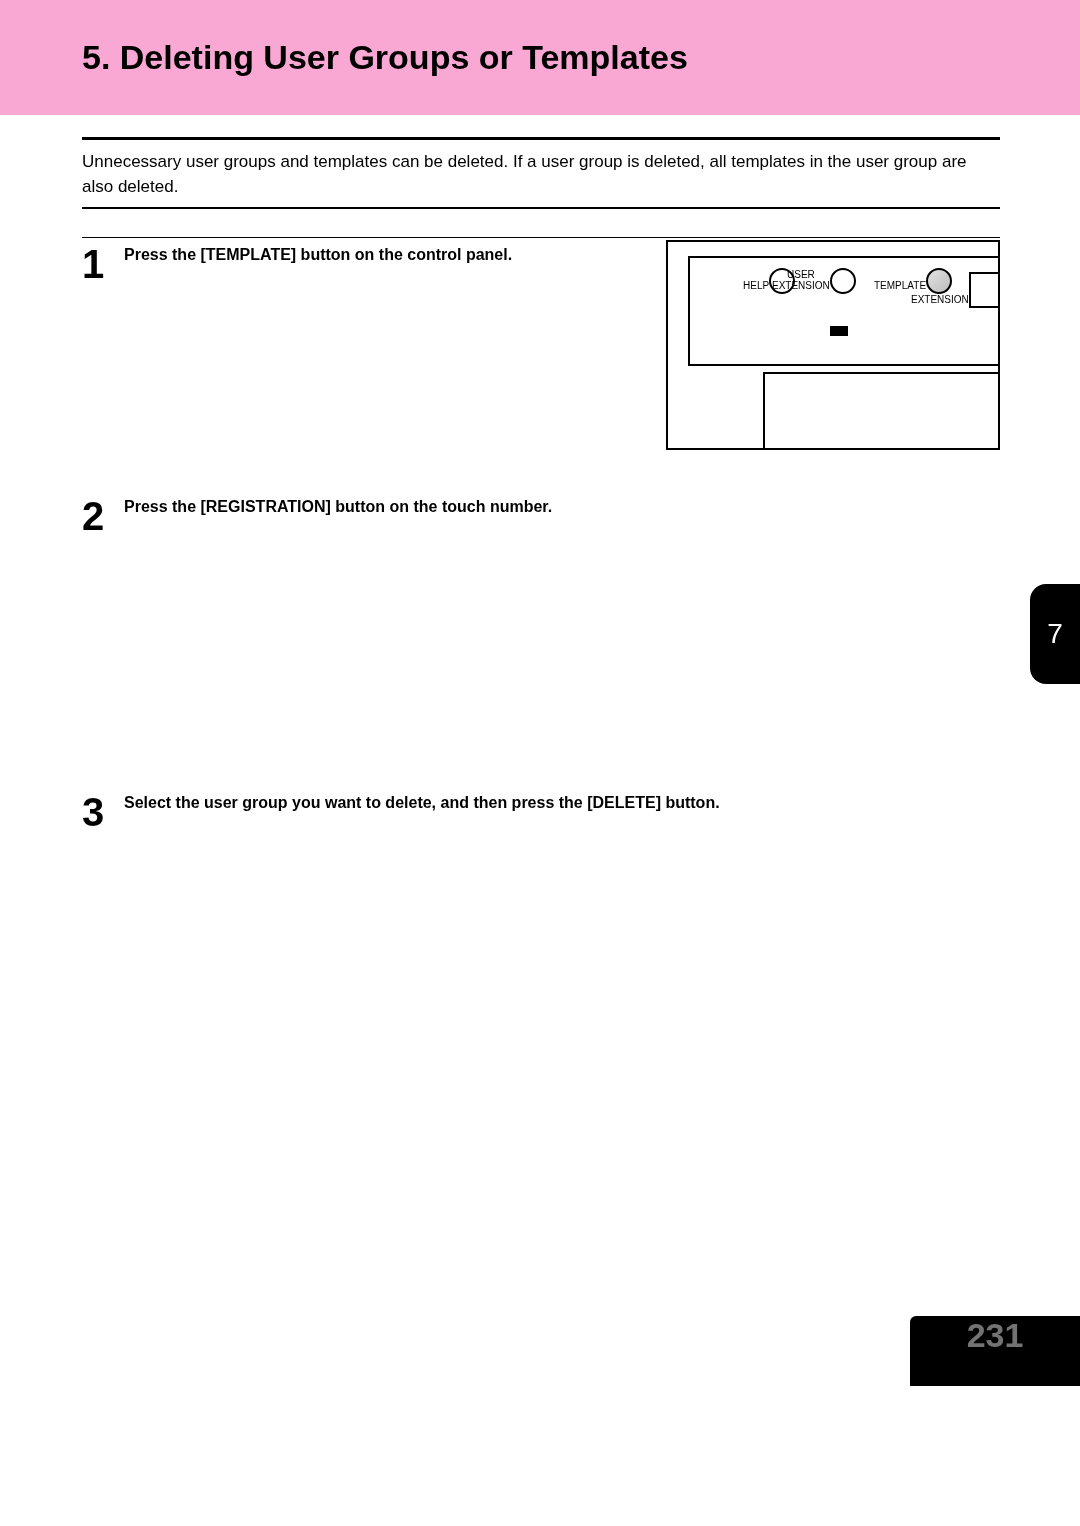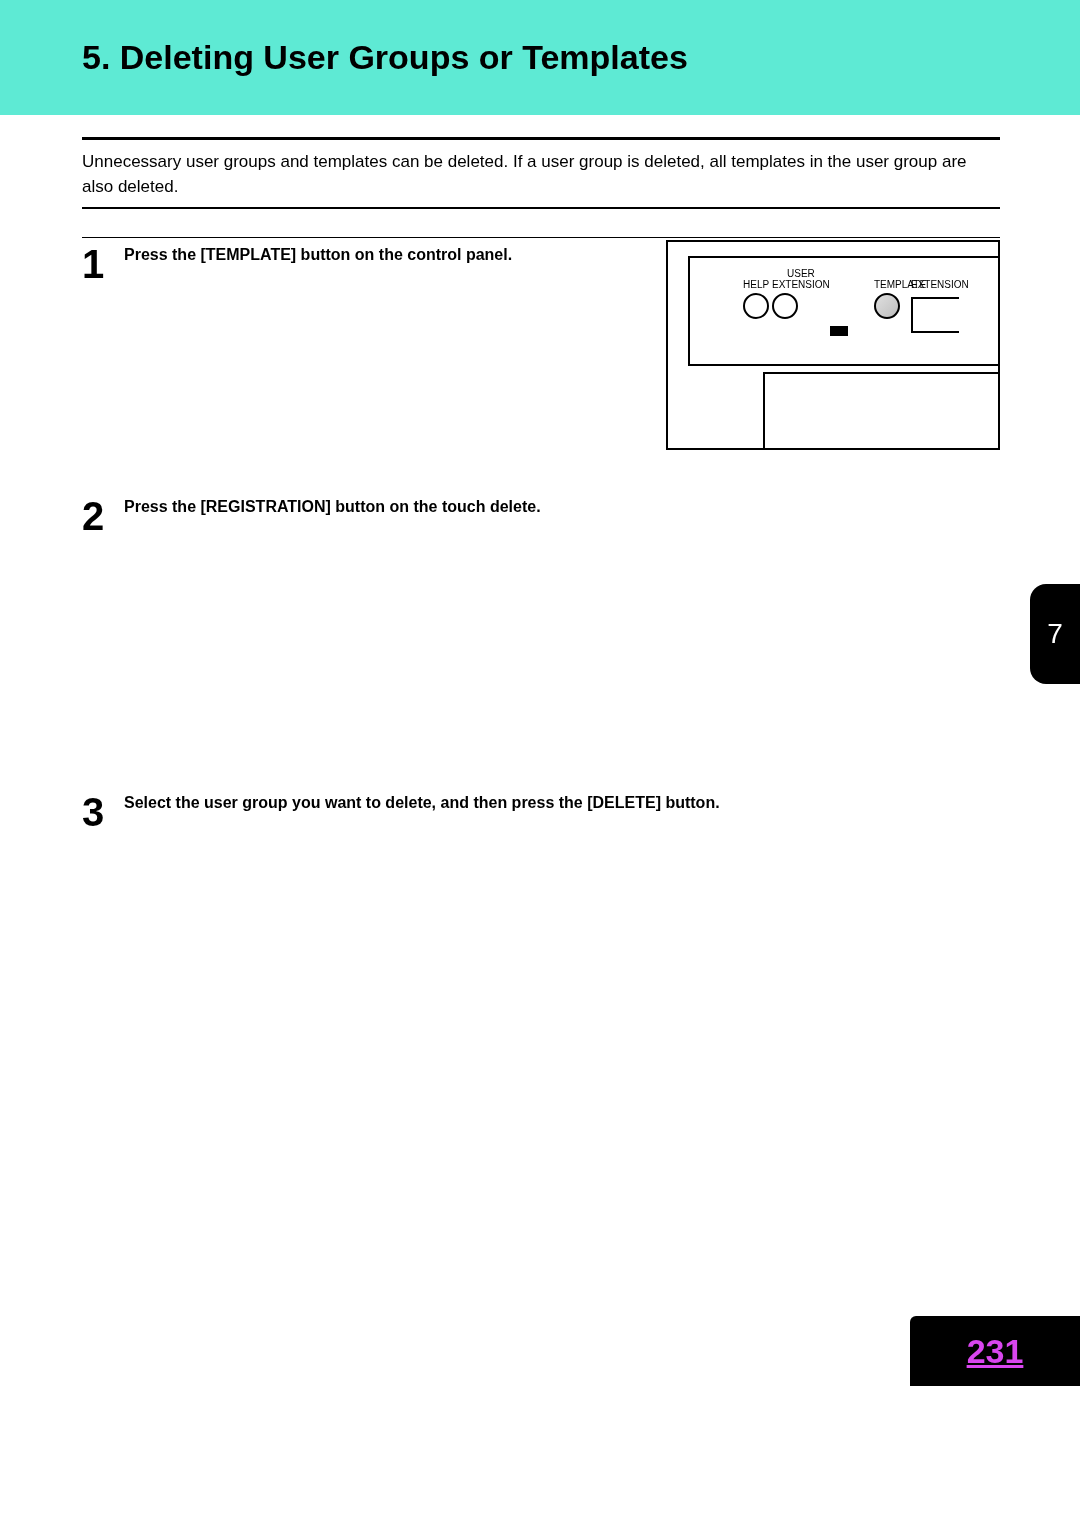--- a/index.html
+++ b/index.html
@@ -3,21 +3,21 @@
 <meta charset="utf-8">
 <style>
   * { margin: 0; padding: 0; box-sizing: border-box; }
   html, body { width: 1080px; height: 1526px; background: #ffffff; font-family: Arial, Helvetica, sans-serif; color: #000; }
   .page { position: relative; width: 1080px; height: 1526px; }
 
   
   .header-bar {
     width: 100%;
     height: 115px;
-    background: #5eead4;
+    background: #f9a8d4;
     display: flex;
     align-items: center;
   }
   .section-title {
     font-size: 34px;
     font-weight: bold;
     margin-left: 82px;
   }
 
   .content {
@@ -68,22 +68,22 @@
     bottom: 0;
     border: 2px solid #000;
     border-right: none;
     border-bottom: none;
   }
 
   .btn-group {
     position: absolute;
     top: 10px;
     display: flex;
-    flex-direction: column;
-    align-items: flex-start;
+    flex-direction: row;
+    align-items: flex-end;
     font-size: 10px;
     line-height: 1.05;
   }
   .btn-group .labels { height: 22px; display:flex; flex-direction:column; justify-content:flex-end; align-items:center; margin-bottom:3px; text-align:center; }
   .btn-circle {
     width: 26px; height: 26px;
     border: 2px solid #000;
     border-radius: 50%;
     background: #fff;
   }
@@ -134,28 +134,26 @@
   }
 
   
   .footer {
     position: absolute;
     right: 0;
     bottom: 140px;
     width: 170px;
     height: 70px;
     background: #000;
-    color: #d946ef;
-    display: flex;
-    align-items: center;
+    color: #737373;
+    display: flex;
     justify-content: center;
     font-size: 34px;
     font-weight: bold;
     border-top-left-radius: 6px;
-    text-decoration: underline;
   }
 </style>
 </head>
 <body>
 
 <div class="page">
 
   <div class="header-bar">
     <div class="section-title">5. Deleting User Groups or Templates</div>
   </div>
@@ -205,21 +203,21 @@
           <div class="device-bottom"></div>
         </div>
       </div>
     </div>
 
     <div class="gap-medium"></div>
 
     <div class="step">
       <div class="step-num">2</div>
       <div class="step-body">
-        <div class="step-instruction wide">Press the [REGISTRATION] button on the touch delete.</div>
+        <div class="step-instruction wide">Press the [REGISTRATION] button on the touch number.</div>
       </div>
     </div>
 
     <div class="gap-large"></div>
 
     <div class="step">
       <div class="step-num">3</div>
       <div class="step-body">
         <div class="step-instruction wide">Select the user group you want to delete, and then press the [DELETE] button.</div>
       </div>

